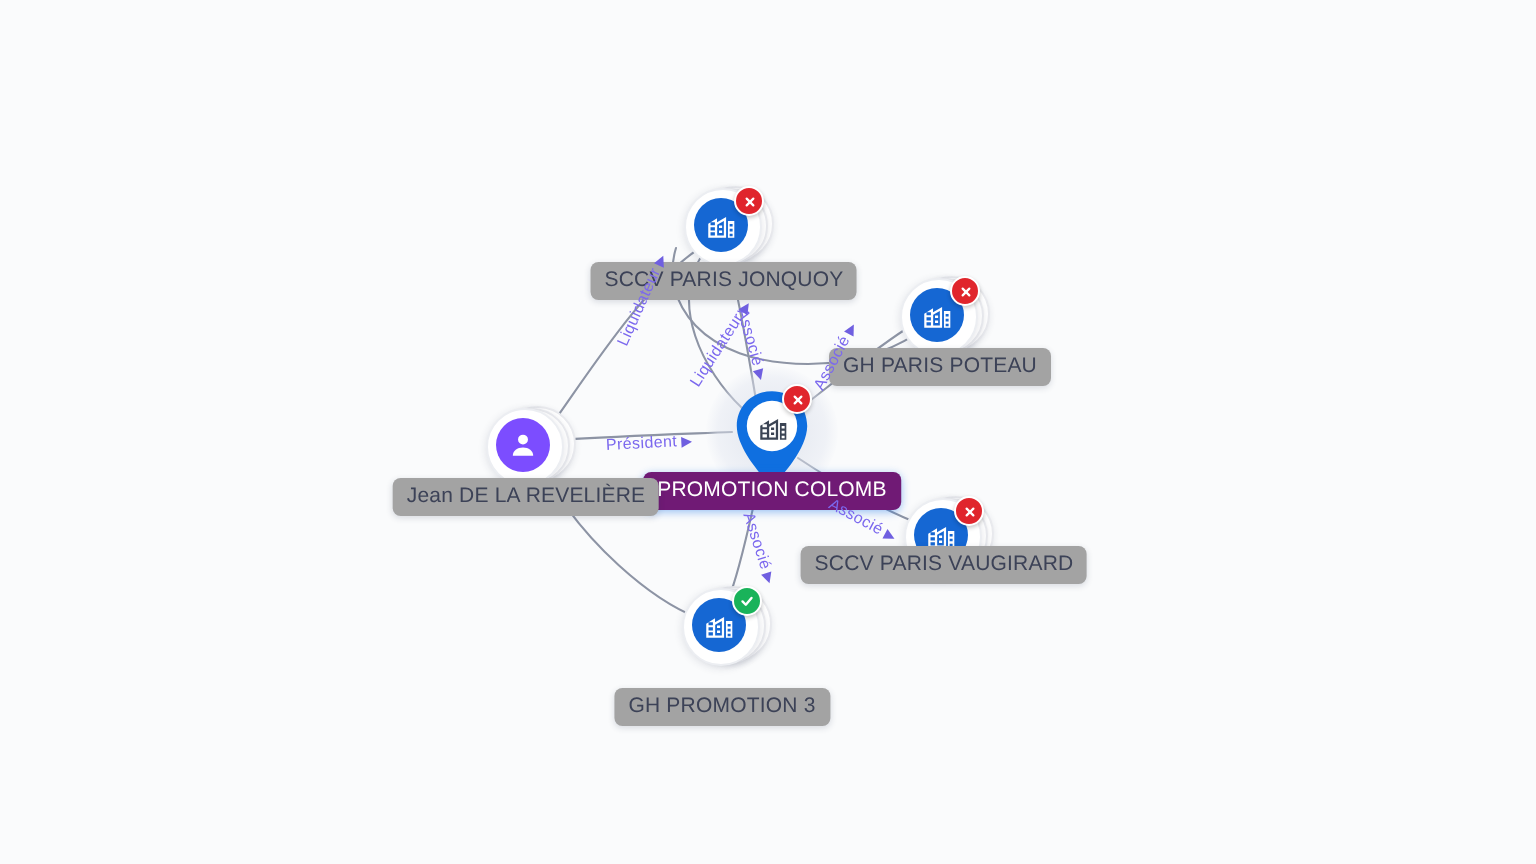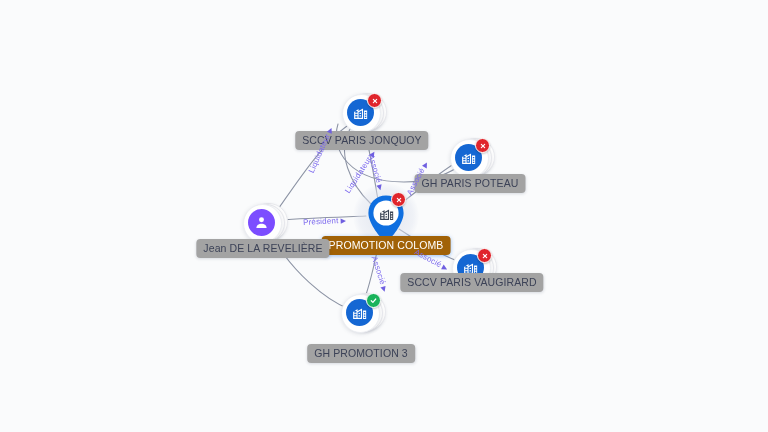--- a/index.html
+++ b/index.html
@@ -45,21 +45,21 @@
     background:#a3a3a3;
     color:#3c4257;
     font-size:10.5px;
     letter-spacing:.1px;
     white-space:nowrap;
     padding:3px 7px 3.5px 7px;
     border-radius:4px;
     box-shadow:0 1px 3px rgba(40,50,80,.16);
   }
   .label.selected{
-    background:#a16207;
+    background:#701a75;
     color:#ffffff;
     box-shadow:0 1px 4px rgba(26,115,232,.45);
   }
   
   .edge-label{
     position:absolute;
     color:#7b68ee;
     font-size:8px;
     letter-spacing:.2px;
     white-space:nowrap;

